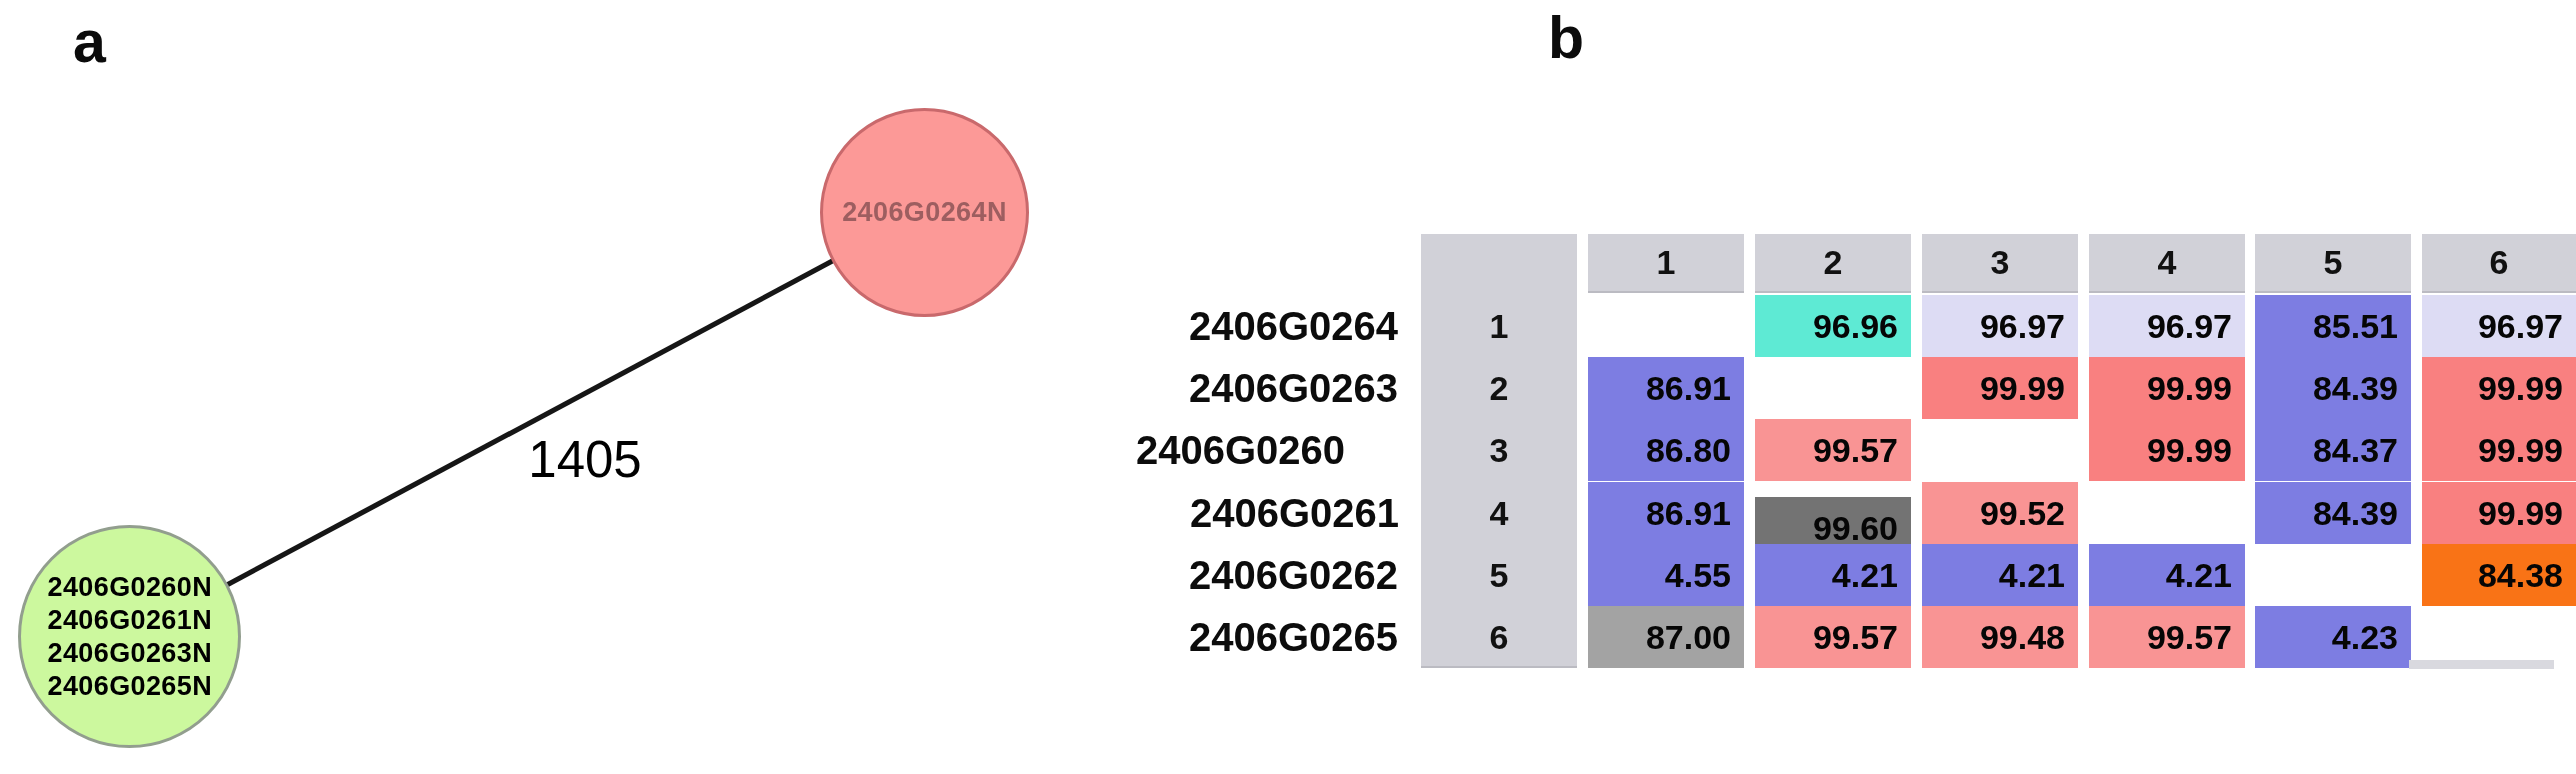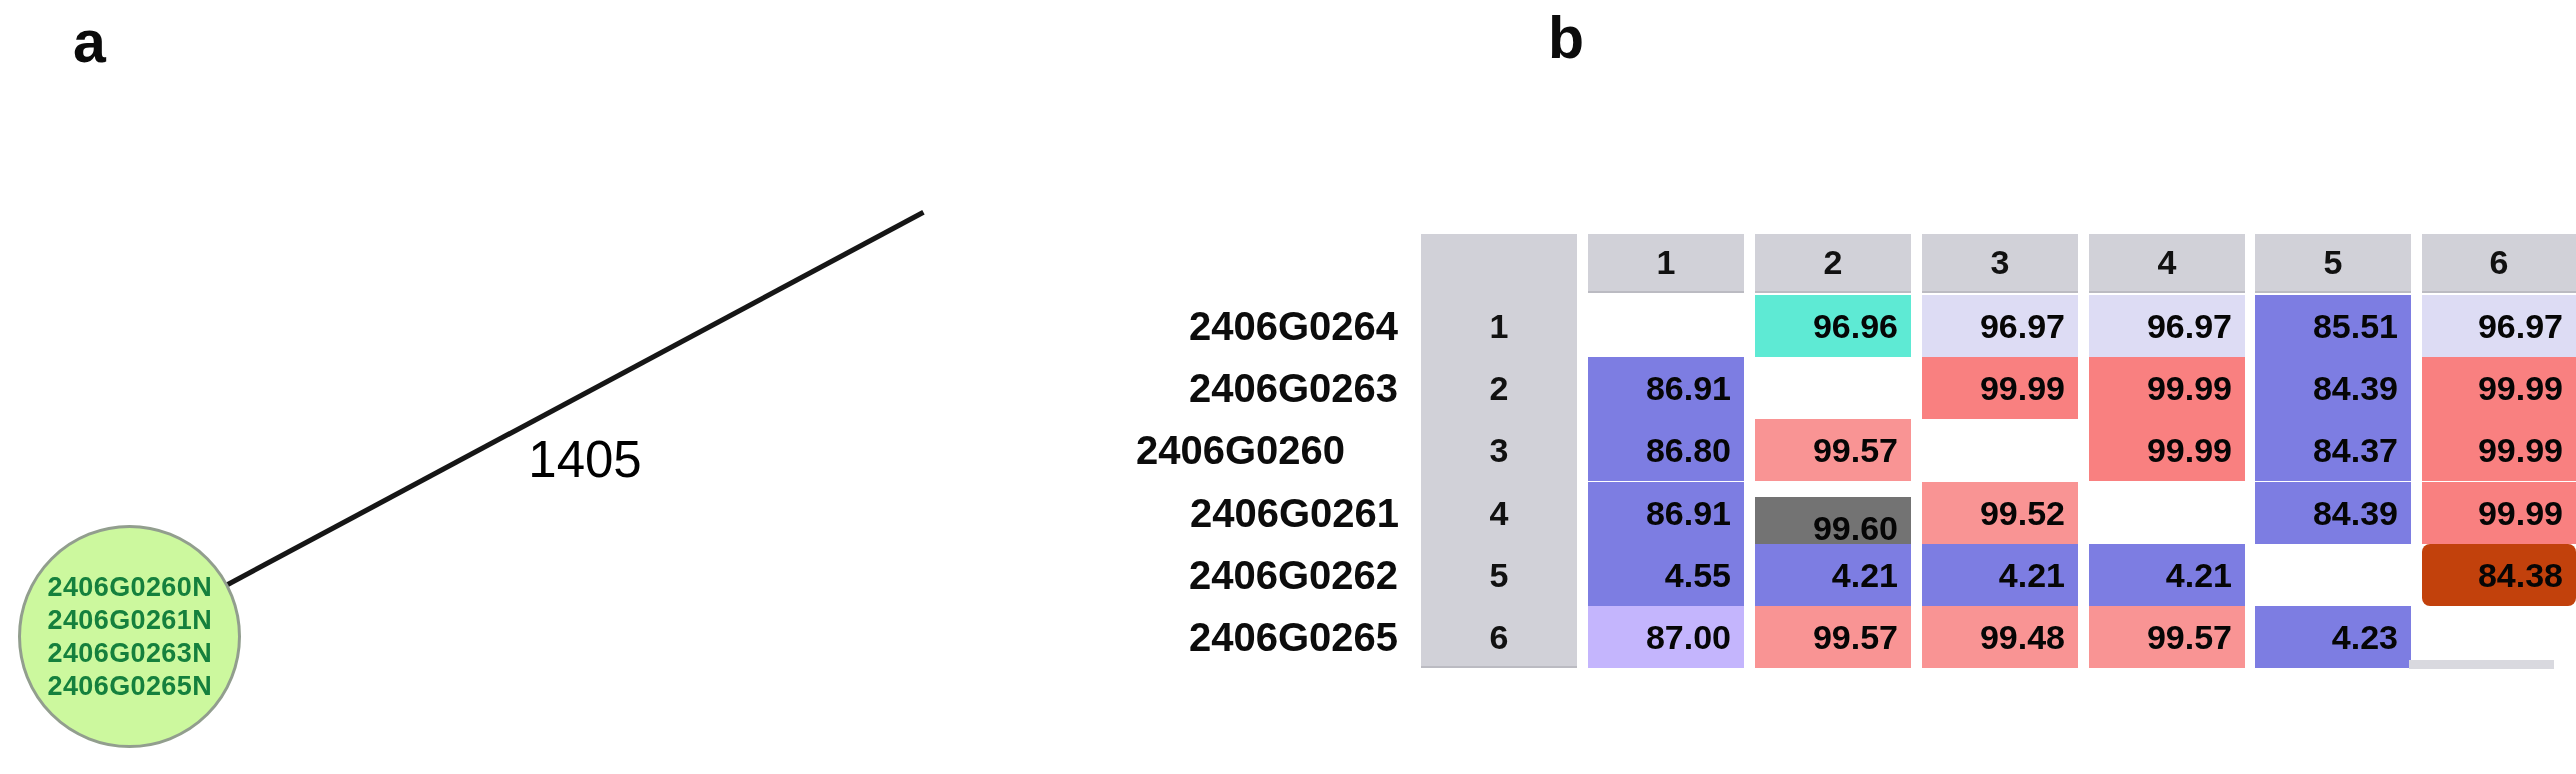--- a/index.html
+++ b/index.html
@@ -39,28 +39,31 @@
 
   <div id="label-a" class="panel-label">a</div>
 
   <svg id="edge-svg" width="1061" height="775" viewBox="0 0 1450 1059">
     <line id="edge-line" x1="178" y1="870" x2="1262" y2="290" stroke="#161616" stroke-width="7"></line>
   </svg>
 
   <div id="edge-label">1405</div>
 
   <div id="node-green" class="node" style="background: rgb(204, 248, 158); border-color: rgb(146, 158, 142);">
-    <div class="node-text" style="color: #15803d;">
+    <div class="node-text" style="color: #000000;">
       <div>2406G0260N</div>
       <div>2406G0261N</div>
       <div>2406G0263N</div>
       <div>2406G0265N</div>
     </div>
   </div>
 
+  <div id="node-red" class="node" style="background: rgb(252, 153, 151); border-color: rgb(201, 105, 108);">
+    <div class="node-text" style="color: rgb(157, 94, 96);">2406G0264N</div>
+  </div>
 
   <div id="label-b" class="panel-label">b</div>
 
   <div id="matrix">
       <div class="idx-strip" style="left: 1421px; top: 234px; width: 156px; height: 434px; background: rgb(209, 209, 216);"></div>
       <div class="hdr-cell" style="left: 1588px; top: 234px; width: 156px; height: 59px; background: rgb(209, 209, 216);">1</div>
       <div class="hdr-cell" style="left: 1755px; top: 234px; width: 156px; height: 59px; background: rgb(209, 209, 216);">2</div>
       <div class="hdr-cell" style="left: 1922px; top: 234px; width: 156px; height: 59px; background: rgb(209, 209, 216);">3</div>
       <div class="hdr-cell" style="left: 2089px; top: 234px; width: 156px; height: 59px; background: rgb(209, 209, 216);">4</div>
       <div class="hdr-cell" style="left: 2255px; top: 234px; width: 156px; height: 59px; background: rgb(209, 209, 216);">5</div>
@@ -97,24 +100,24 @@
       <div class="m-cell" style="left: 2089px; top: 482px; width: 156px; height: 62px; background: rgb(255, 255, 255);"></div>
       <div class="m-cell" style="left: 2255px; top: 482px; width: 156px; height: 62px; background: rgb(125, 125, 226);">84.39</div>
       <div class="m-cell" style="left: 2422px; top: 482px; width: 154px; height: 62px; background: rgb(249, 128, 128);">99.99</div>
       <div class="row-label" style="left: 1098px; top: 544px; line-height: 62px; width: 300px;">2406G0262</div>
       <div class="idx-num" style="left: 1421px; top: 544px; width: 156px; height: 62px;">5</div>
       <div class="m-cell" style="left: 1588px; top: 544px; width: 156px; height: 62px; background: rgb(125, 125, 226);">4.55</div>
       <div class="m-cell" style="left: 1755px; top: 544px; width: 156px; height: 62px; background: rgb(125, 125, 226);">4.21</div>
       <div class="m-cell" style="left: 1922px; top: 544px; width: 156px; height: 62px; background: rgb(125, 125, 226);">4.21</div>
       <div class="m-cell" style="left: 2089px; top: 544px; width: 156px; height: 62px; background: rgb(125, 125, 226);">4.21</div>
       <div class="m-cell" style="left: 2255px; top: 544px; width: 156px; height: 62px; background: rgb(255, 255, 255);"></div>
-      <div class="m-cell" style="left: 2422px; top: 544px; width: 154px; height: 62px; background: #c2410c; border-radius: 8px;">84.38</div>
+      <div class="m-cell" style="left: 2422px; top: 544px; width: 154px; height: 62px; background: #f97316;">84.38</div>
       <div class="row-label" style="left: 1098px; top: 606px; line-height: 62px; width: 300px;">2406G0265</div>
       <div class="idx-num" style="left: 1421px; top: 606px; width: 156px; height: 62px;">6</div>
-      <div class="m-cell" style="left: 1588px; top: 606px; width: 156px; height: 62px; background: #c4b5fd;">87.00</div>
+      <div class="m-cell" style="left: 1588px; top: 606px; width: 156px; height: 62px; background: #a3a3a3;">87.00</div>
       <div class="m-cell" style="left: 1755px; top: 606px; width: 156px; height: 62px; background: rgb(249, 148, 148);">99.57</div>
       <div class="m-cell" style="left: 1922px; top: 606px; width: 156px; height: 62px; background: rgb(249, 148, 148);">99.48</div>
       <div class="m-cell" style="left: 2089px; top: 606px; width: 156px; height: 62px; background: rgb(249, 148, 148);">99.57</div>
       <div class="m-cell" style="left: 2255px; top: 606px; width: 156px; height: 62px; background: rgb(125, 125, 226);">4.23</div>
       <div class="m-cell" style="left: 2422px; top: 606px; width: 154px; height: 62px; background: rgb(255, 255, 255);"></div>
     </div>
   <div id="bottom-hint"></div>
 
 </div>
 

